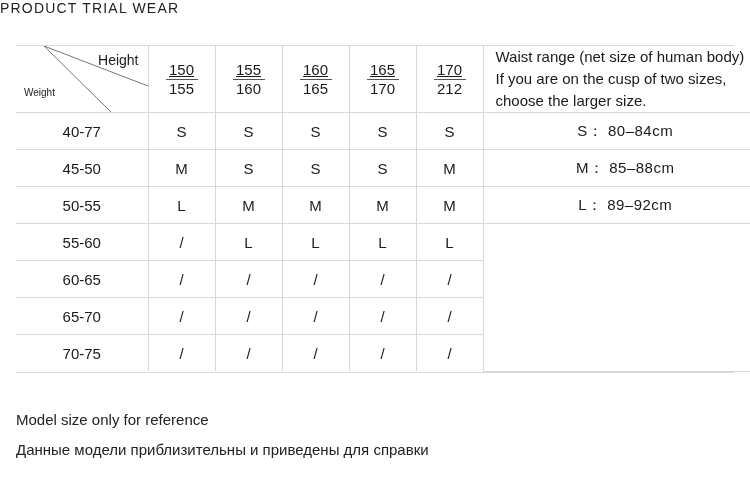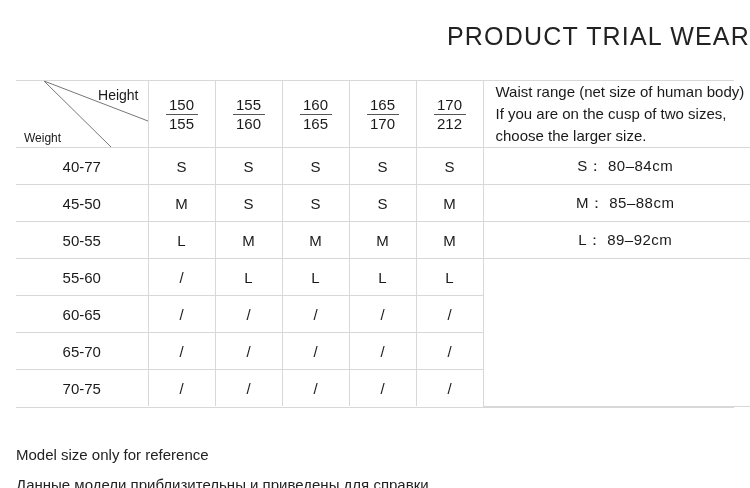--- a/index.html
+++ b/index.html
@@ -14,25 +14,24 @@
     color: #1a1a1a;
     overflow: hidden;
   }
   .page {
     position: relative;
     width: 750px;
     height: 488px;
     box-sizing: border-box;
   }
   .title {
-    text-align: right;
-    font-size: 25px;
+    text-align: left;
+    font-size: 14px;
     letter-spacing: 1.2px;
     color: #222;
-    padding-top: 22px;
     padding-bottom: 18px;
     font-weight: 400;
   }
   .table-wrap {
     margin: 11px 16px;
     border-top: 1px solid #d8d8d8;
     border-bottom: 1px solid #d8d8d8;
   }
   table.size-table {
     border-collapse: collapse;
@@ -83,33 +82,34 @@
   .corner-h {
     position: absolute;
     right: 9px;
     top: 6px;
     font-size: 14px;
     color: #1a1a1a;
   }
   .corner-w {
     position: absolute;
     left: 8px;
-    bottom: 2px;
-    font-size: 12px;
+    bottom: 14px;
+    font-size: 10px;
     color: #1a1a1a;
   }
   .hdr-range {
     height: 66px !important;
     line-height: 1.05;
     font-size: 15px;
     vertical-align: middle;
   }
   .hdr-range .lo {
     display: block;
     padding-bottom: 1px;
+    text-decoration: underline;
   }
   .hdr-range .hi {
     display: block;
     border-top: 1px solid #555;
     margin: 0 auto;
     width: 32px;
     padding-top: 1px;
   }
   .note-cell {
     text-align: left !important;

